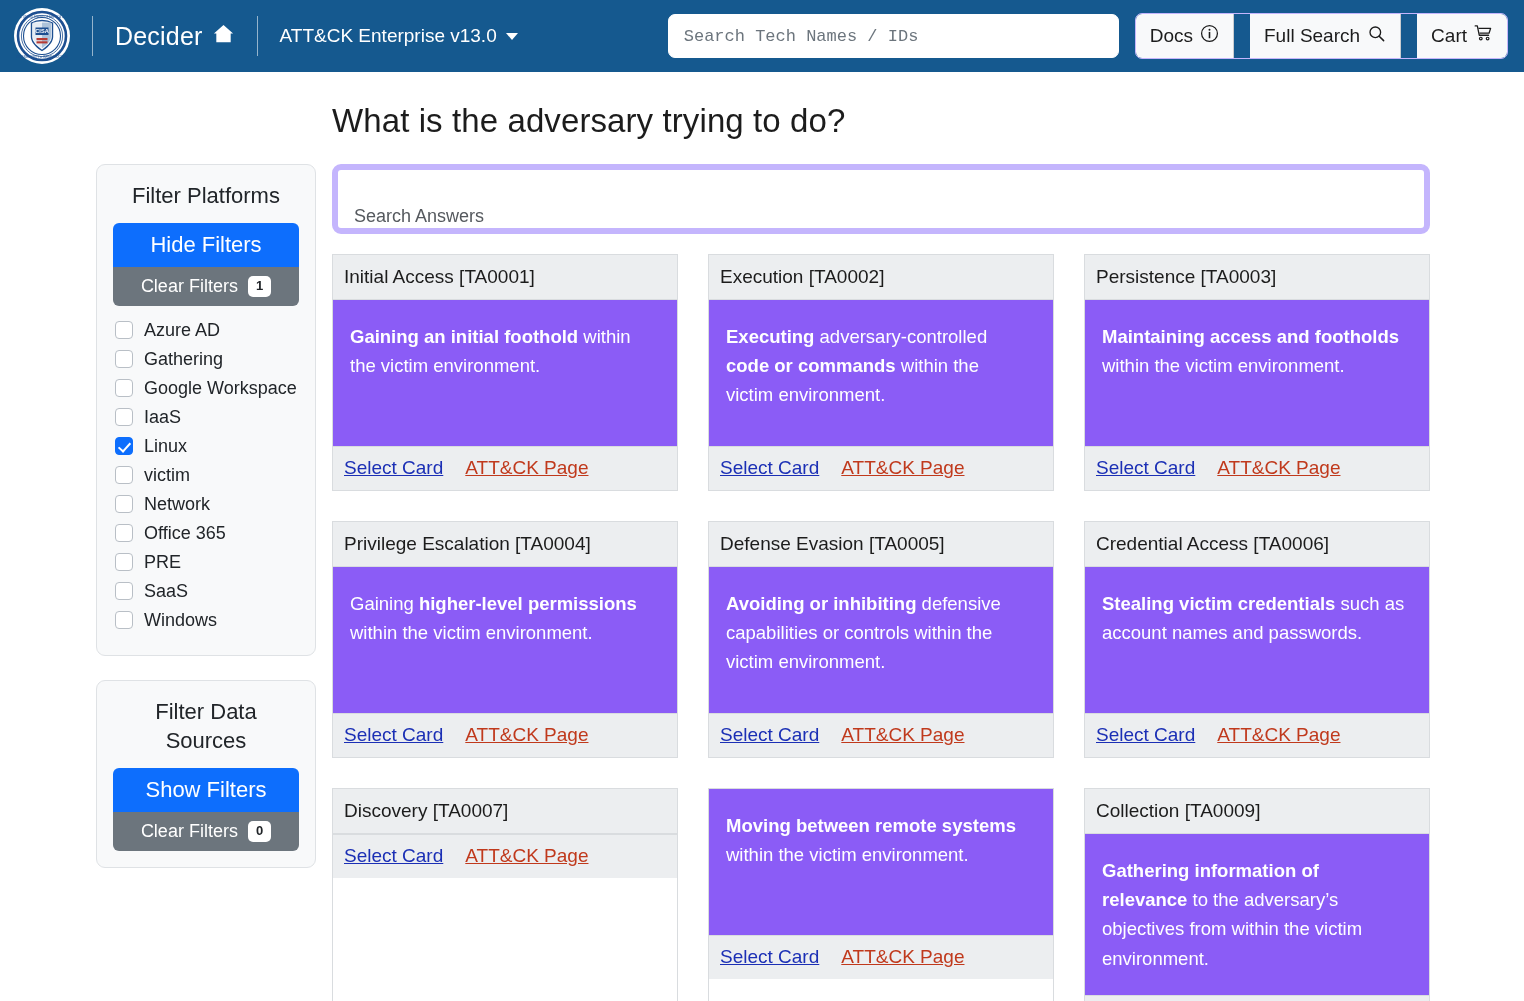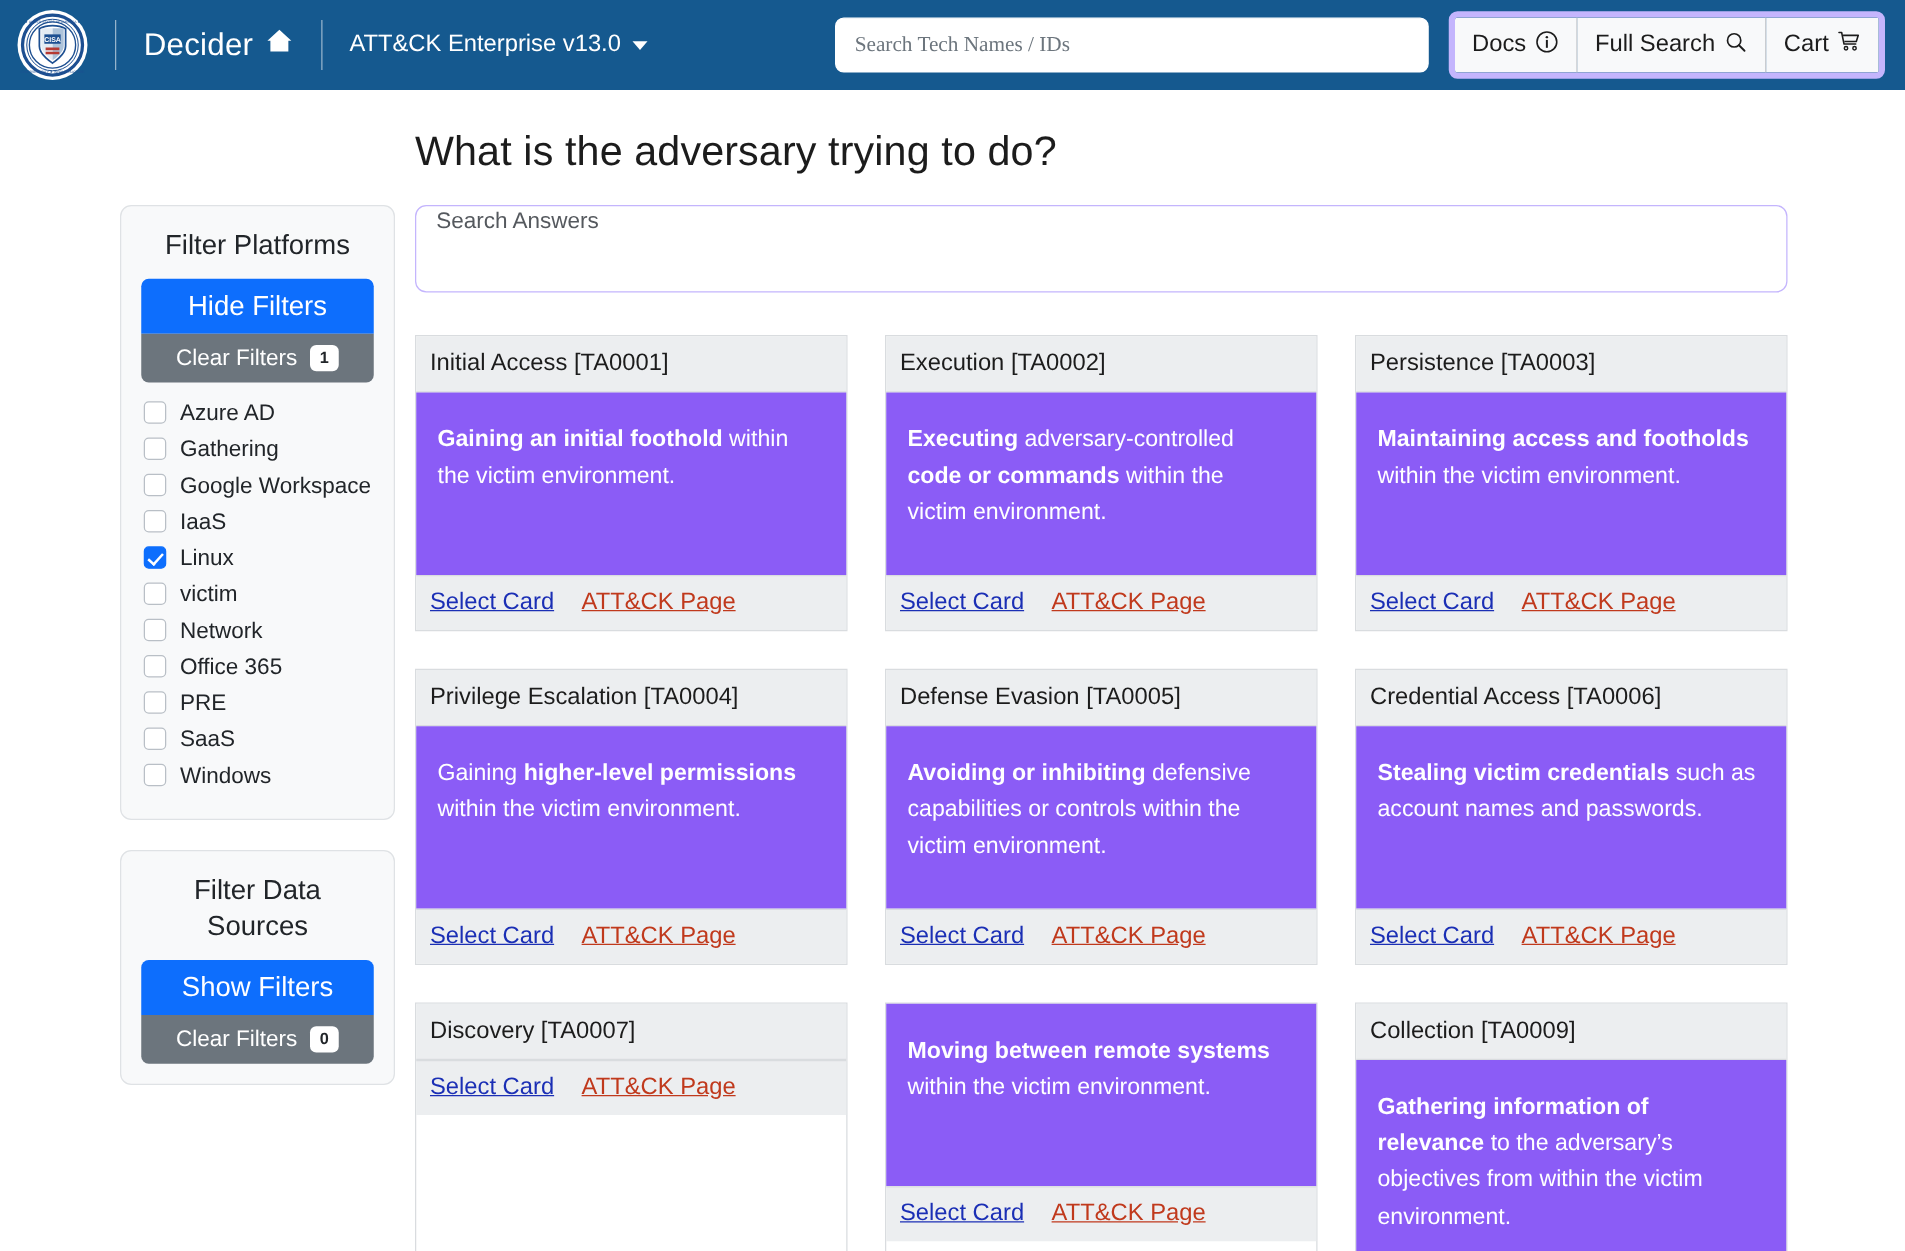--- a/index.html
+++ b/index.html
@@ -68,31 +68,32 @@
     border: 1px solid #ffffff;
     background: #ffffff;
     display: flex;
     align-items: center;
     padding: 0 13px;
   }
   .nav-search input {
     border: 0; outline: 0;
     width: 100%;
     font-size: 17px;
-    font-family: Liberation Serif, serif;
+    font-family: Liberation Mono, monospace;
     color: #1d4ed8;
     background: transparent;
   }
   .nav-search input::placeholder { color: #6c757d; }
   .btn-group {
     display: flex;
     border-radius: 7px;
     overflow: hidden;
-    border: 5px solid #c4b5fd;
+    border: 1px solid #c4b5fd;
     margin-left: auto;
+    gap: 16px;
   }
   .nav-btn {
     background: #f8f9fa;
     color: #1c1c1c;
     font-size: 19px;
     padding: 8px 14px;
     height: 44px;
     display: flex;
     align-items: center;
     gap: 7px;
@@ -209,28 +210,28 @@
     white-space: nowrap;
   }
 
   
   .main {
     flex: 1 1 auto;
     padding-left: 16px;
     padding-right: 94px;
   }
   .answers-box {
-    border: 1px solid #c4b5fd;
+    border: 6px solid #c4b5fd;
     border-radius: 9px;
     background: #ffffff;
     height: 70px;
     display: flex;
-    align-items: flex-start;
+    align-items: flex-end;
     padding: 0 14px;
-    margin-bottom: 34px;
+    margin-bottom: 20px;
   }
   .answers-box input {
     border: 0; outline: 0;
     width: 100%;
     font-size: 18px;
     color: #212529;
     font-family: "Liberation Sans", sans-serif;
     background: transparent;
   }
   .answers-box input::placeholder { color: #55595e; }

